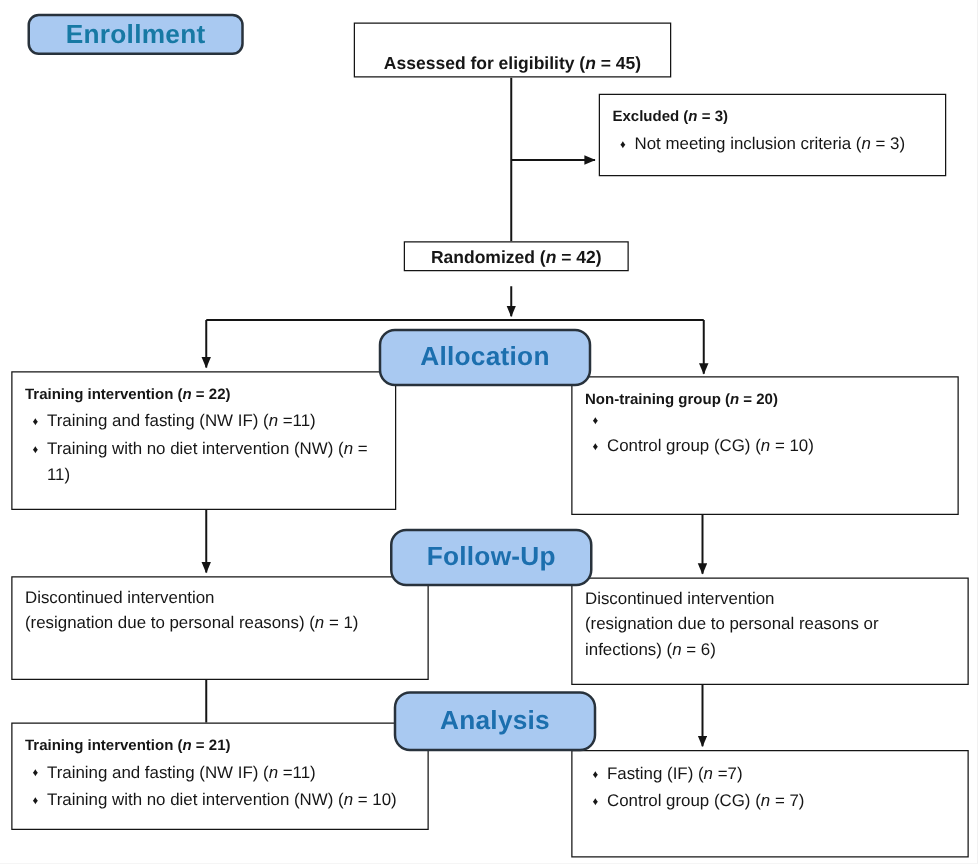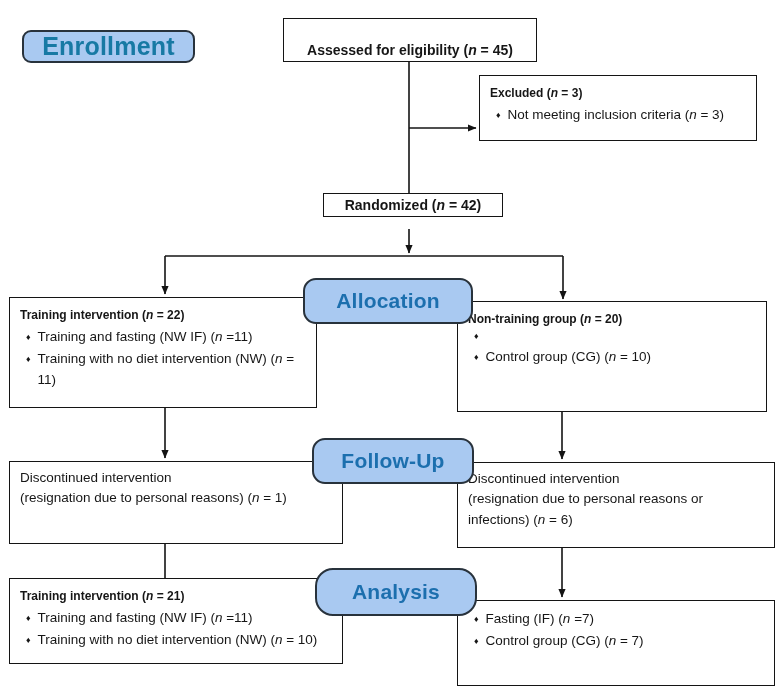--- a/index.html
+++ b/index.html
@@ -25,22 +25,22 @@
   .fbox.pad{padding:6px 10px;}
   .fbox .title{font-weight:bold;font-size:12px;margin:2px 0 3px 0;}
   .bullet-row{display:flex;align-items:baseline;margin:2px 0 2px 6px;}
   .bullet-glyph{font-size:9px;margin-right:7px;position:relative;top:-1px;}
   
   .badge{
     position:absolute;box-sizing:border-box;background:var(--badge-fill);
     border:2px solid var(--badge-border);display:flex;align-items:center;justify-content:center;
     z-index:4;font-weight:600;letter-spacing:.2px;
   }
-  .badge-enrollment{border-radius:9px;color:var(--badge-text-enrollment);font-size:25px;margin-top:19px;}
-  .badge-stage{border-radius:13px;color:var(--badge-text-stage);font-size:21px;margin-top:15px;}
+  .badge-enrollment{border-radius:9px;color:var(--badge-text-enrollment);font-size:21px;}
+  .badge-stage{border-radius:13px;color:var(--badge-text-stage);font-size:21px;}
   i{font-style:italic;}
 </style>
 </head>
 <body>
 
 <div id="stage">
 
   <svg id="connectors" width="782" height="691">
     <defs>
       <marker id="arrowhead" markerWidth="10" markerHeight="9" refX="8.5" refY="3.8" orient="auto" markerUnits="userSpaceOnUse">
@@ -61,21 +61,21 @@
 
   <div class="badge badge-enrollment" style="left:22px;top:11px;width:173px;height:33px;">
     <span>Enrollment</span>
   </div>
   <div class="badge badge-stage" style="left:303px;top:263px;width:170px;height:46px;">
     <span>Allocation</span>
   </div>
   <div class="badge badge-stage" style="left:312px;top:423px;width:162px;height:46px;">
     <span>Follow-Up</span>
   </div>
-  <div class="badge badge-stage" style="left:315px;top:553px;width:162px;height:48px;border-radius:18px;">
+  <div class="badge badge-stage" style="left:315px;top:553px;width:162px;height:48px;">
     <span>Analysis</span>
   </div>
 
   <div class="fbox center" style="left:283px;top:18px;width:254px;height:44px;">
     <span>Assessed for eligibility (<i>n</i> = 45)</span>
   </div>
 
   <div class="fbox pad" style="left:479px;top:75px;width:278px;height:66px;">
     <div class="title">Excluded (<i>n</i> = 3)</div>
     <div class="bullet-row">

